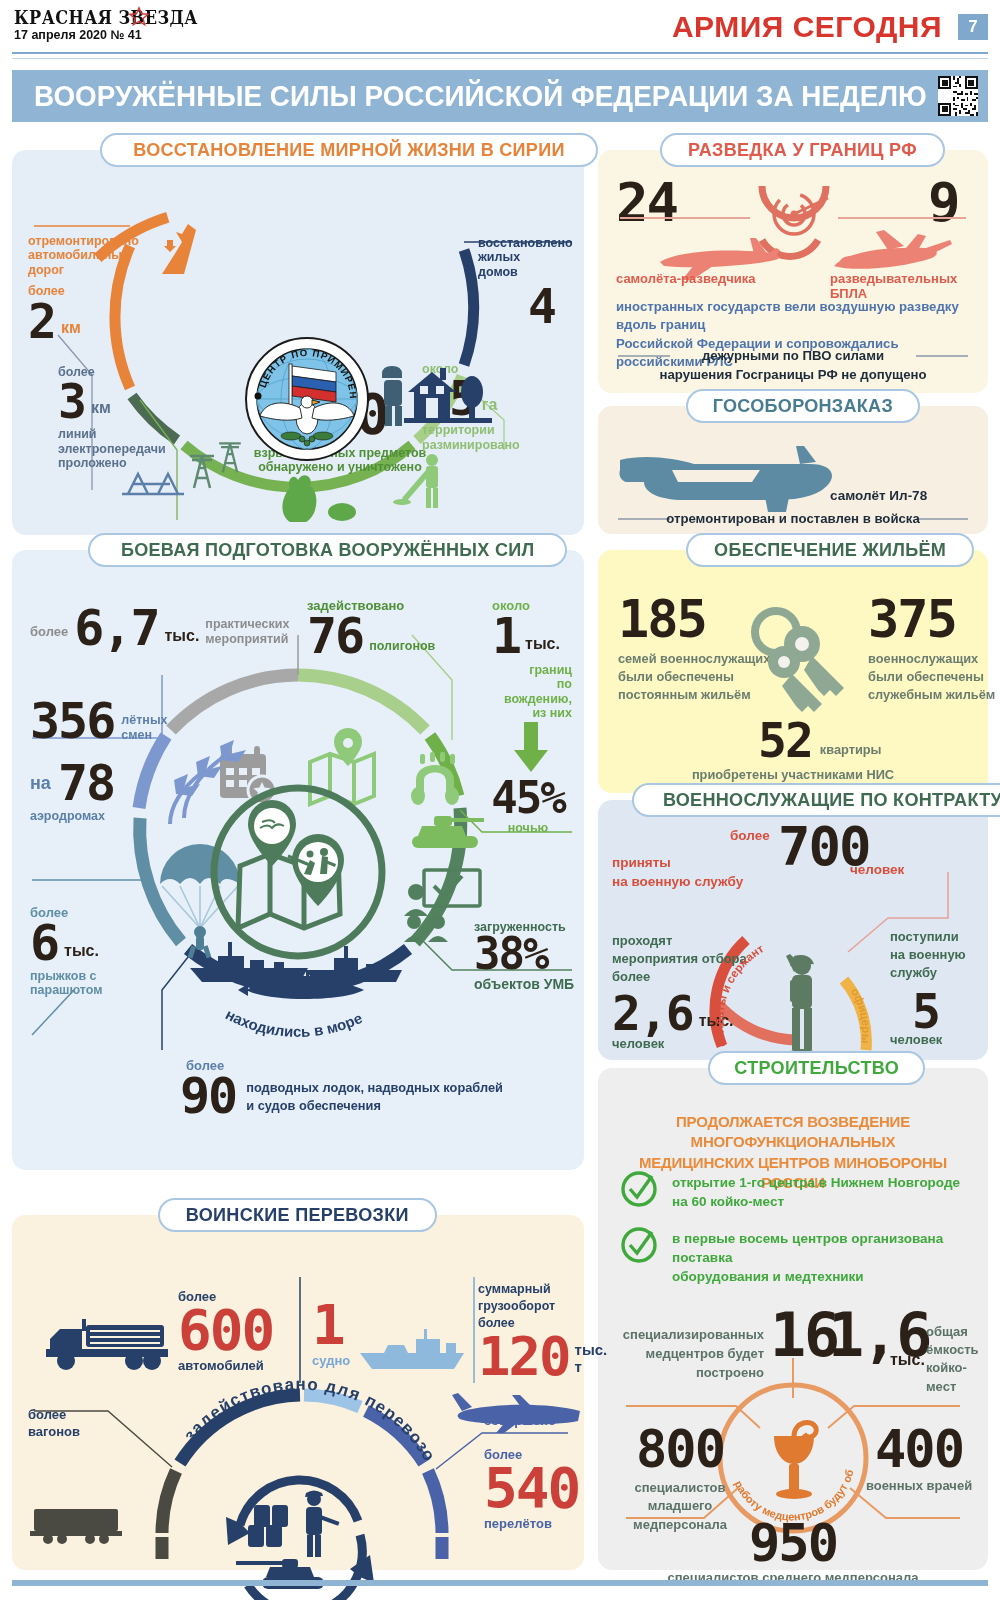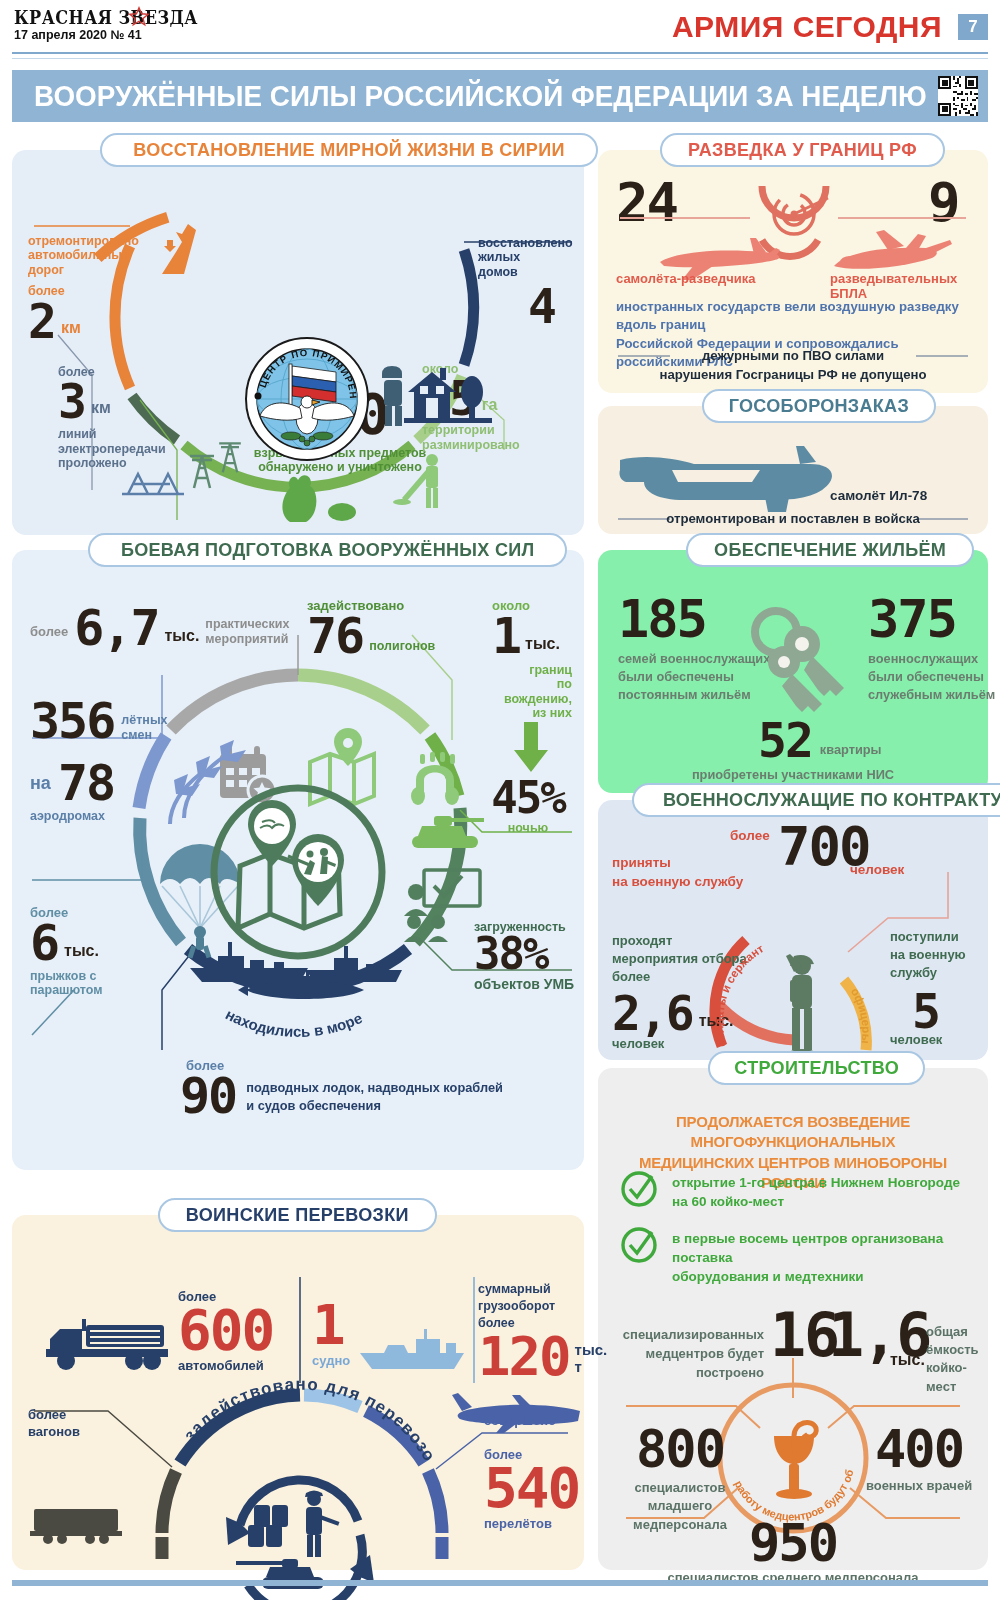--- a/index.html
+++ b/index.html
@@ -57,21 +57,21 @@
 
   
   #syria { left:12px; top:150px; width:572px; height:385px; background:#e5edf7; }
   
   #recon { left:598px; top:150px; width:390px; height:243px; background:#fbf6e3; }
   
   #gos { left:598px; top:406px; width:390px; height:128px; background:#f6efe2; }
   
   #combat { left:12px; top:550px; width:572px; height:620px; background:#e7f0f8; }
   
-  #housing { left:598px; top:550px; width:390px; height:243px; background:#86efac; }
+  #housing { left:598px; top:550px; width:390px; height:243px; background:#fef9c3; }
   
   #contract { left:598px; top:800px; width:390px; height:260px; background:#dfe7f2; }
   
   #constr { left:598px; top:1068px; width:390px; height:502px; background:#eeeeee; }
   
   #transport { left:12px; top:1215px; width:572px; height:355px; background:#faf1de; }
 
   .bottom-bar { position:absolute; left:12px; top:1580px; width:976px; height:6px; background:#8fb4d4; }
 
   svg { overflow:visible; }
@@ -357,21 +357,21 @@
 
     <svg style="position:absolute;left:0;top:0" width="390" height="243">
       <line x1="20" y1="206" x2="72" y2="206" stroke="#8d99a8" stroke-width="1.6"></line>
       <line x1="318" y1="206" x2="370" y2="206" stroke="#8d99a8" stroke-width="1.6"></line>
     </svg>
     <div class="txt lbl" style="left:0;top:196px;width:390px;text-align:center;color:#1d2b3a;font-size:13.2px;white-space:pre-line;line-height:1.45">дежурными по ПВО силами
 нарушения Госграницы РФ не допущено</div>
   </div>
 
   <div class="panel" id="gos">
-    <div class="pill" style="left:104px; top:-17px;text-align:center;">
+    <div class="pill" style="left:88px; top:-17px;text-align:center;">
       <span style="color:#4a7c91">ГОСОБОРОНЗАКАЗ</span>
     </div>
     <svg style="position:absolute;left:16px;top:36px" width="230" height="70">
       <g fill="#5d8ba3">
         <path d="M6 18 C30 12 60 16 80 22 L196 22 C214 22 222 30 216 40 C208 52 190 58 160 58 L70 58 C44 58 30 50 30 40 L14 40 C8 40 4 34 6 28 Z"></path>
         <path d="M58 28 L146 28 L138 40 L64 40 Z" fill="#f6efe2"></path>
         <path d="M150 50 L176 50 L172 70 L154 70 Z"></path>
         <path d="M186 22 L182 4 L190 4 L202 20 Z"></path>
       </g>
     </svg>

